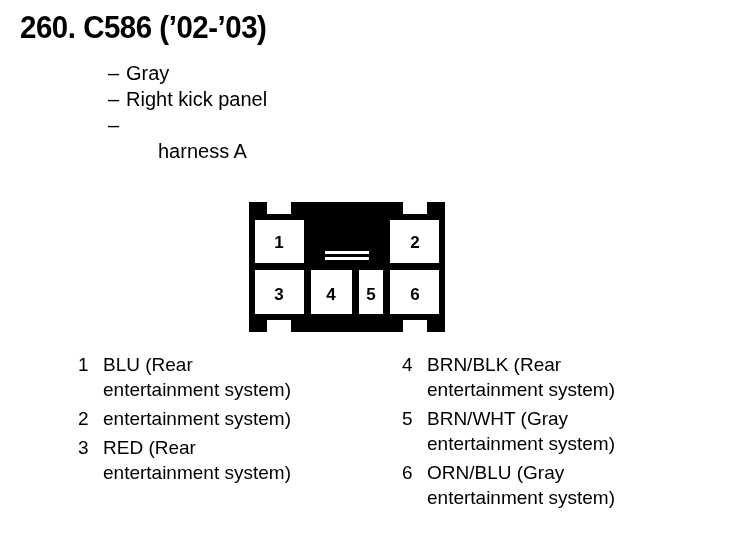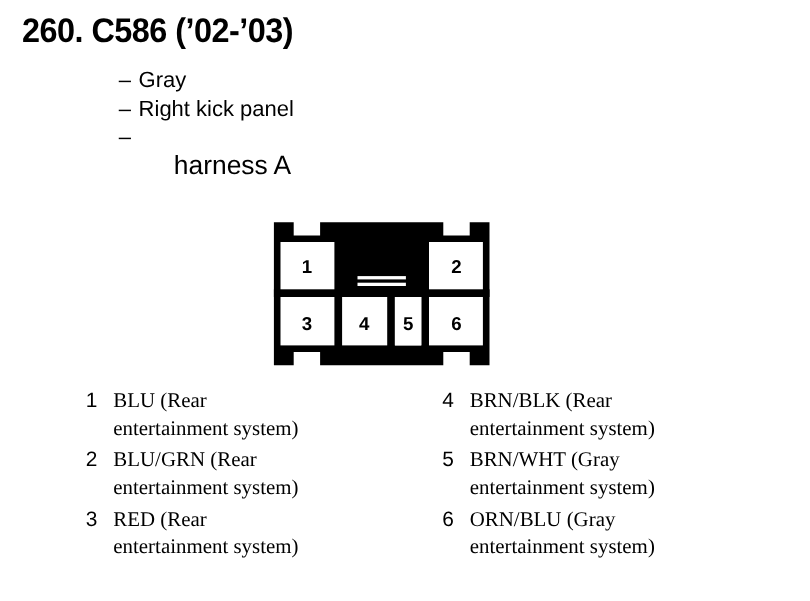--- a/index.html
+++ b/index.html
@@ -47,21 +47,21 @@
   }
   .desc-dash {
     width: 18px;
     flex: 0 0 18px;
   }
   .desc-text {
     white-space: normal;
   }
   .desc-cont {
     padding-left: 50px;
-    font-size: 24px;
+    font-size: 20px;
     line-height: 26px;
   }
 
   
   #connector {
     position: absolute;
     left: 247px;
     top: 200px;
     width: 200px;
     height: 134px;
@@ -97,21 +97,20 @@
     font-size: 19px;
     line-height: 25px;
     margin-bottom: 4px;
   }
   .legend-idx {
     flex: 0 0 25px;
     text-align: left;
   }
   .legend-desc {
     flex: 1 1 auto;
-    font-family: Liberation Serif, serif;
   }
   .legend-desc .l1 { display: block; white-space: nowrap; }
   .legend-desc .l2 { display: block; white-space: nowrap; }
 </style>
 </head>
 <body>
 
 <div id="title">260. C586 (’02-’03)</div>
 
 <div id="desc">
@@ -192,21 +191,20 @@
       <span class="legend-idx">1</span>
       <span class="legend-desc">
         <span class="l1">BLU (Rear</span>
         <span class="l2">entertainment system)</span>
       </span>
     </div>
 
     <div class="legend-item">
       <span class="legend-idx">2</span>
       <span class="legend-desc">
-        <span class="l1">BLU/GRN (Rear</span>
         <span class="l2">entertainment system)</span>
       </span>
     </div>
 
     <div class="legend-item">
       <span class="legend-idx">3</span>
       <span class="legend-desc">
         <span class="l1">RED (Rear</span>
         <span class="l2">entertainment system)</span>
       </span>

